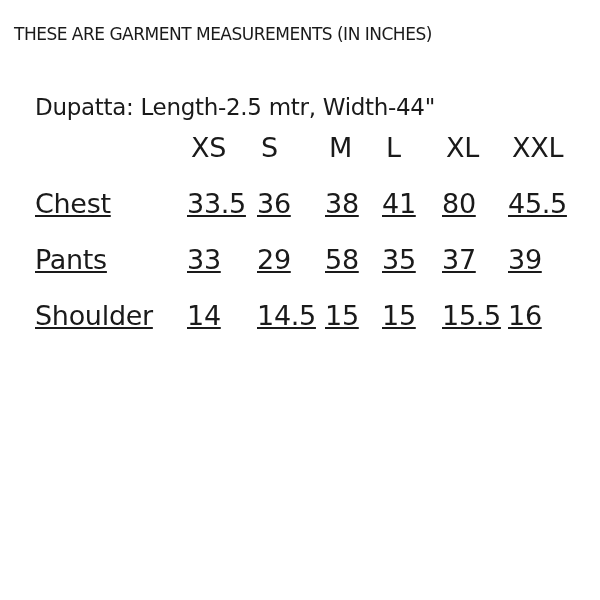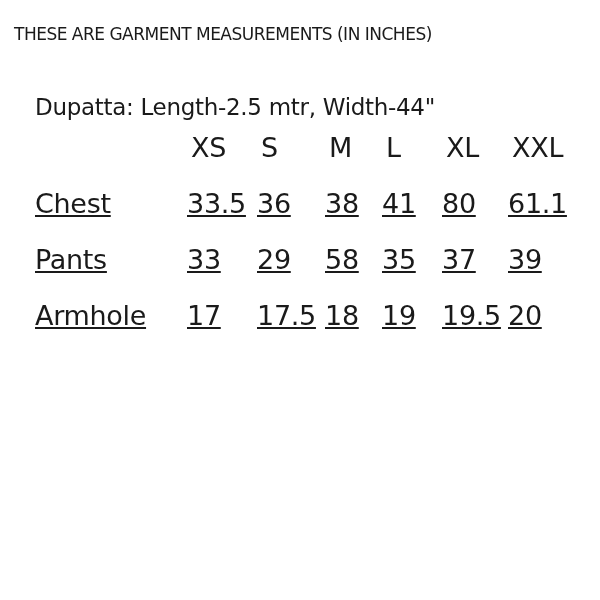--- a/index.html
+++ b/index.html
@@ -81,34 +81,34 @@
     </tr>
   </thead>
   <tbody>
     <tr>
       <td>Chest</td>
       <td>33.5</td>
       <td>36</td>
       <td>38</td>
       <td>41</td>
       <td>80</td>
-      <td>61.1</td>
+      <td>45.5</td>
     </tr>
     <tr>
       <td>Pants</td>
       <td>33</td>
       <td>29</td>
       <td>58</td>
       <td>35</td>
       <td>37</td>
       <td>39</td>
     </tr>
     <tr>
-      <td>Armhole</td>
-      <td>17</td>
-      <td>17.5</td>
-      <td>18</td>
-      <td>19</td>
-      <td>19.5</td>
-      <td>20</td>
+      <td>Shoulder</td>
+      <td>14</td>
+      <td>14.5</td>
+      <td>15</td>
+      <td>15</td>
+      <td>15.5</td>
+      <td>16</td>
     </tr>
   </tbody>
 </table>
 
 </body></html>

